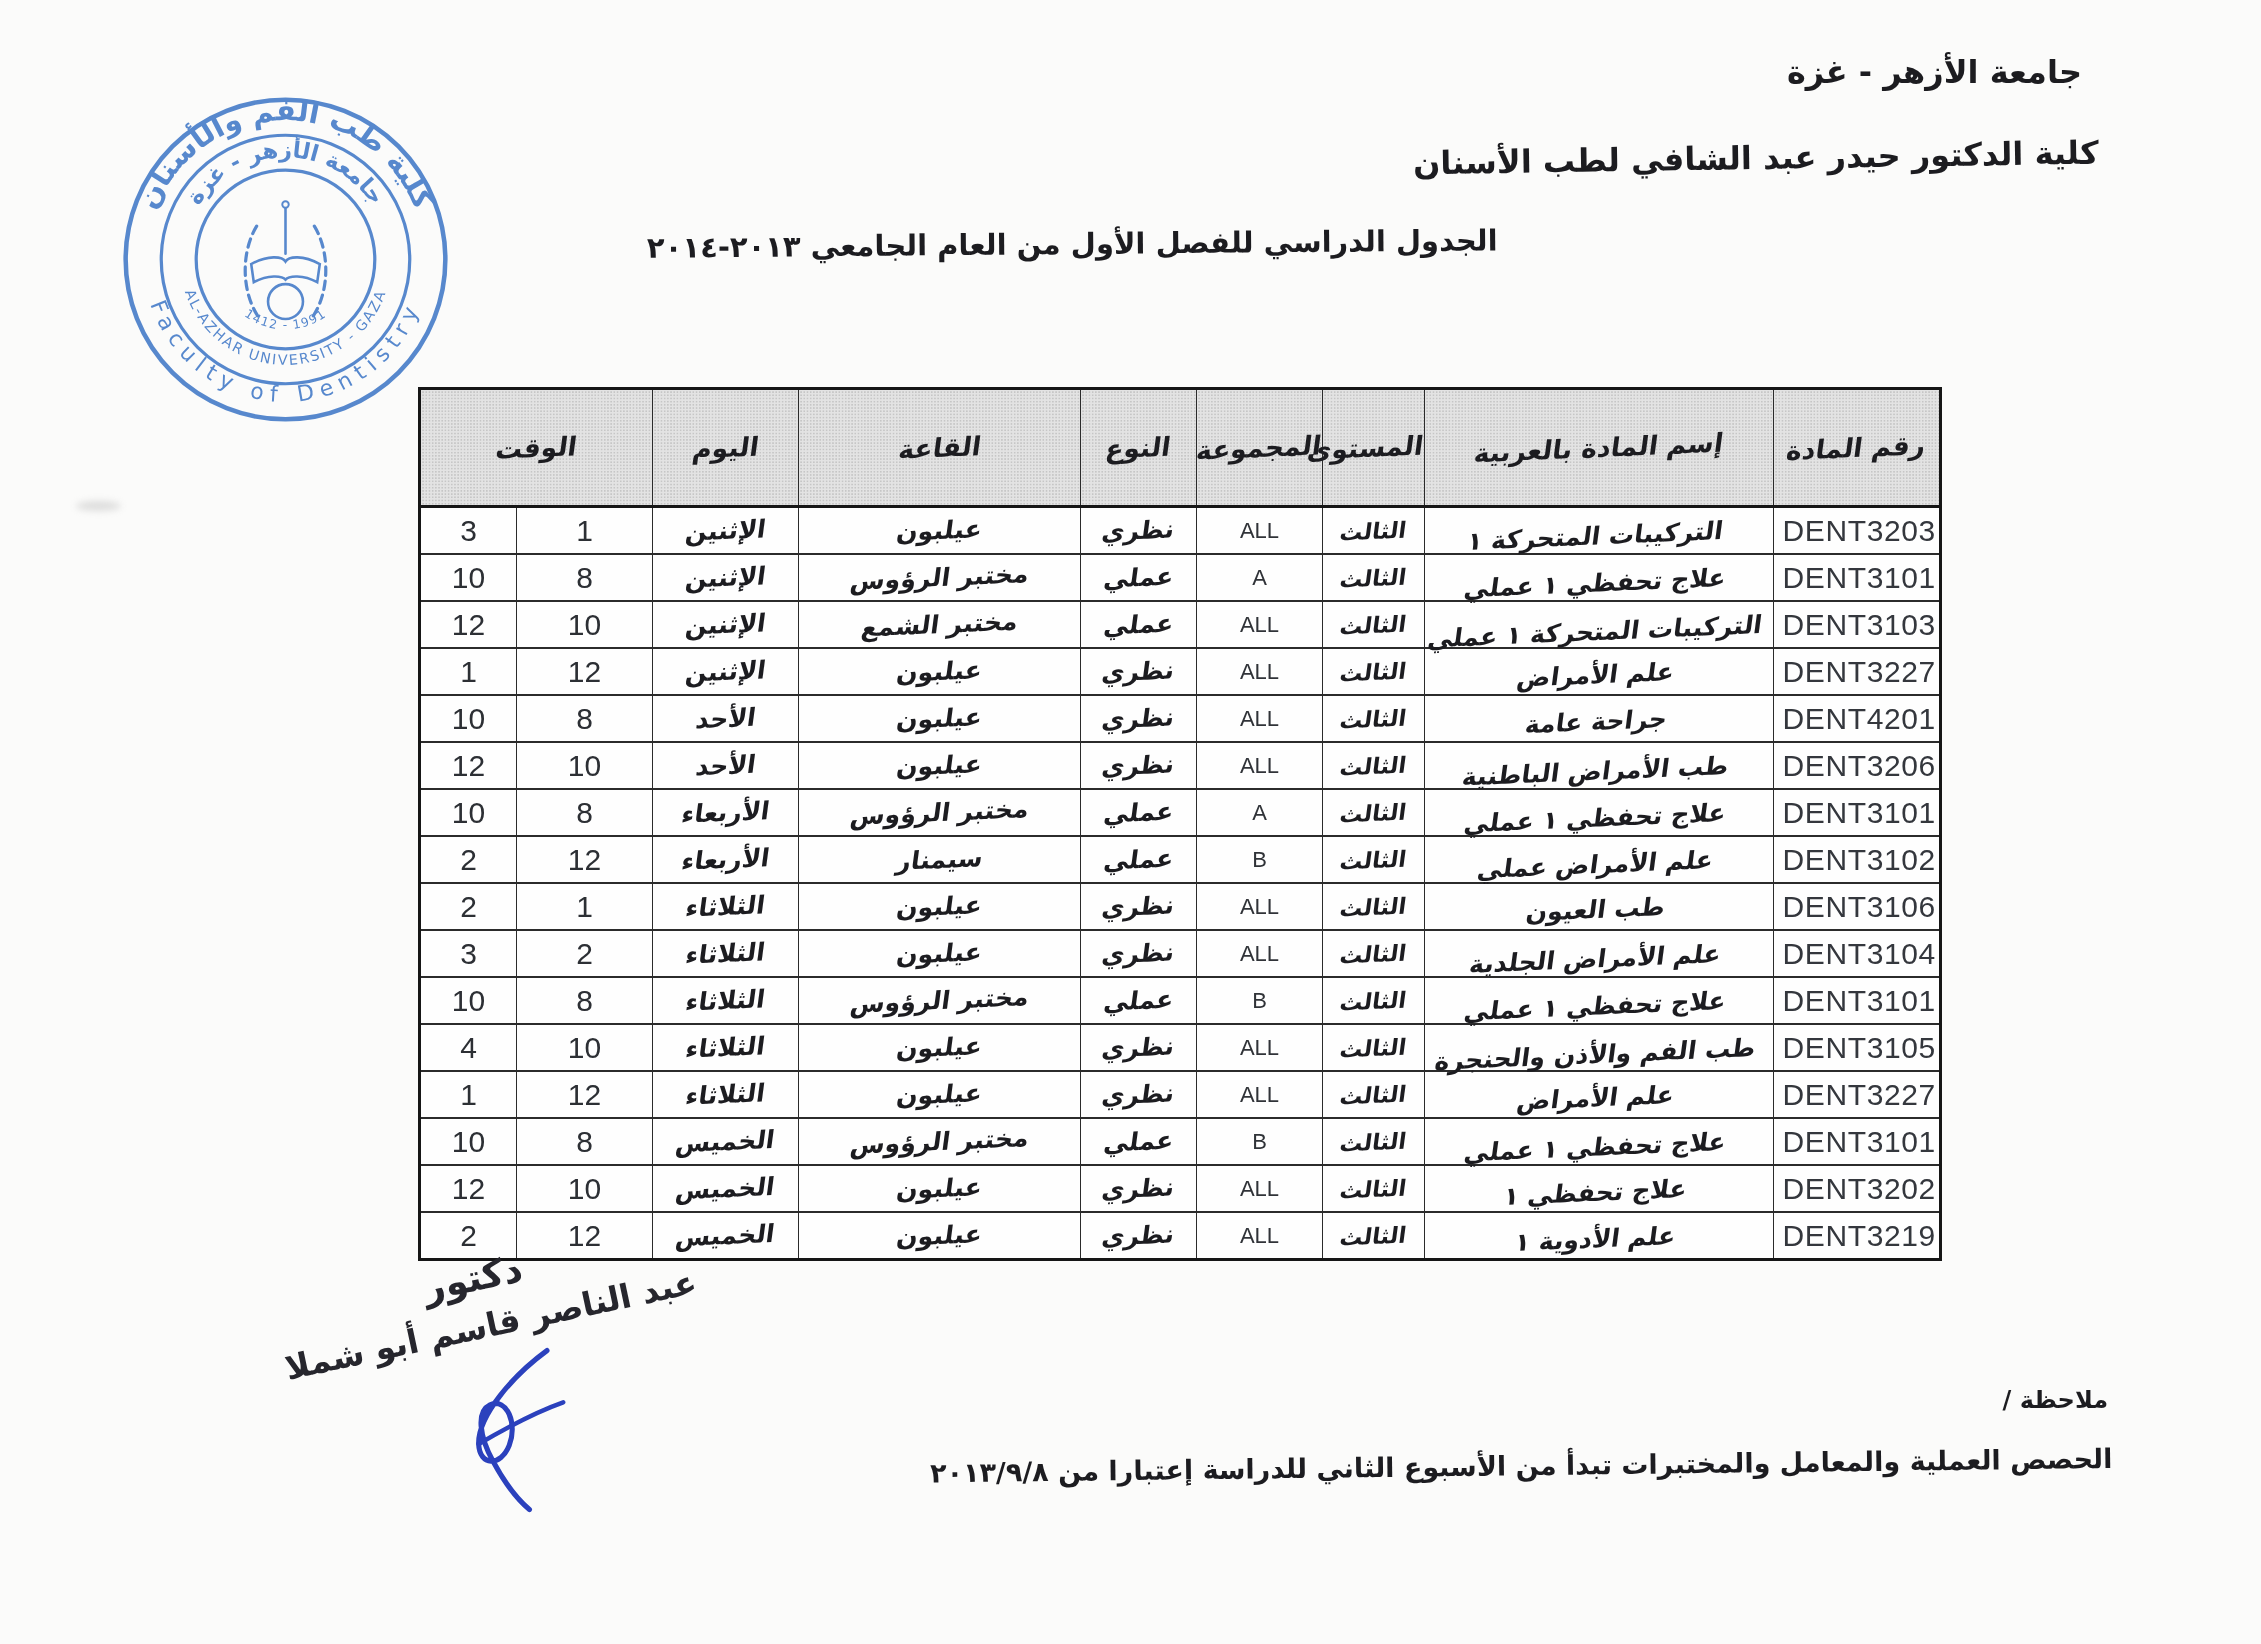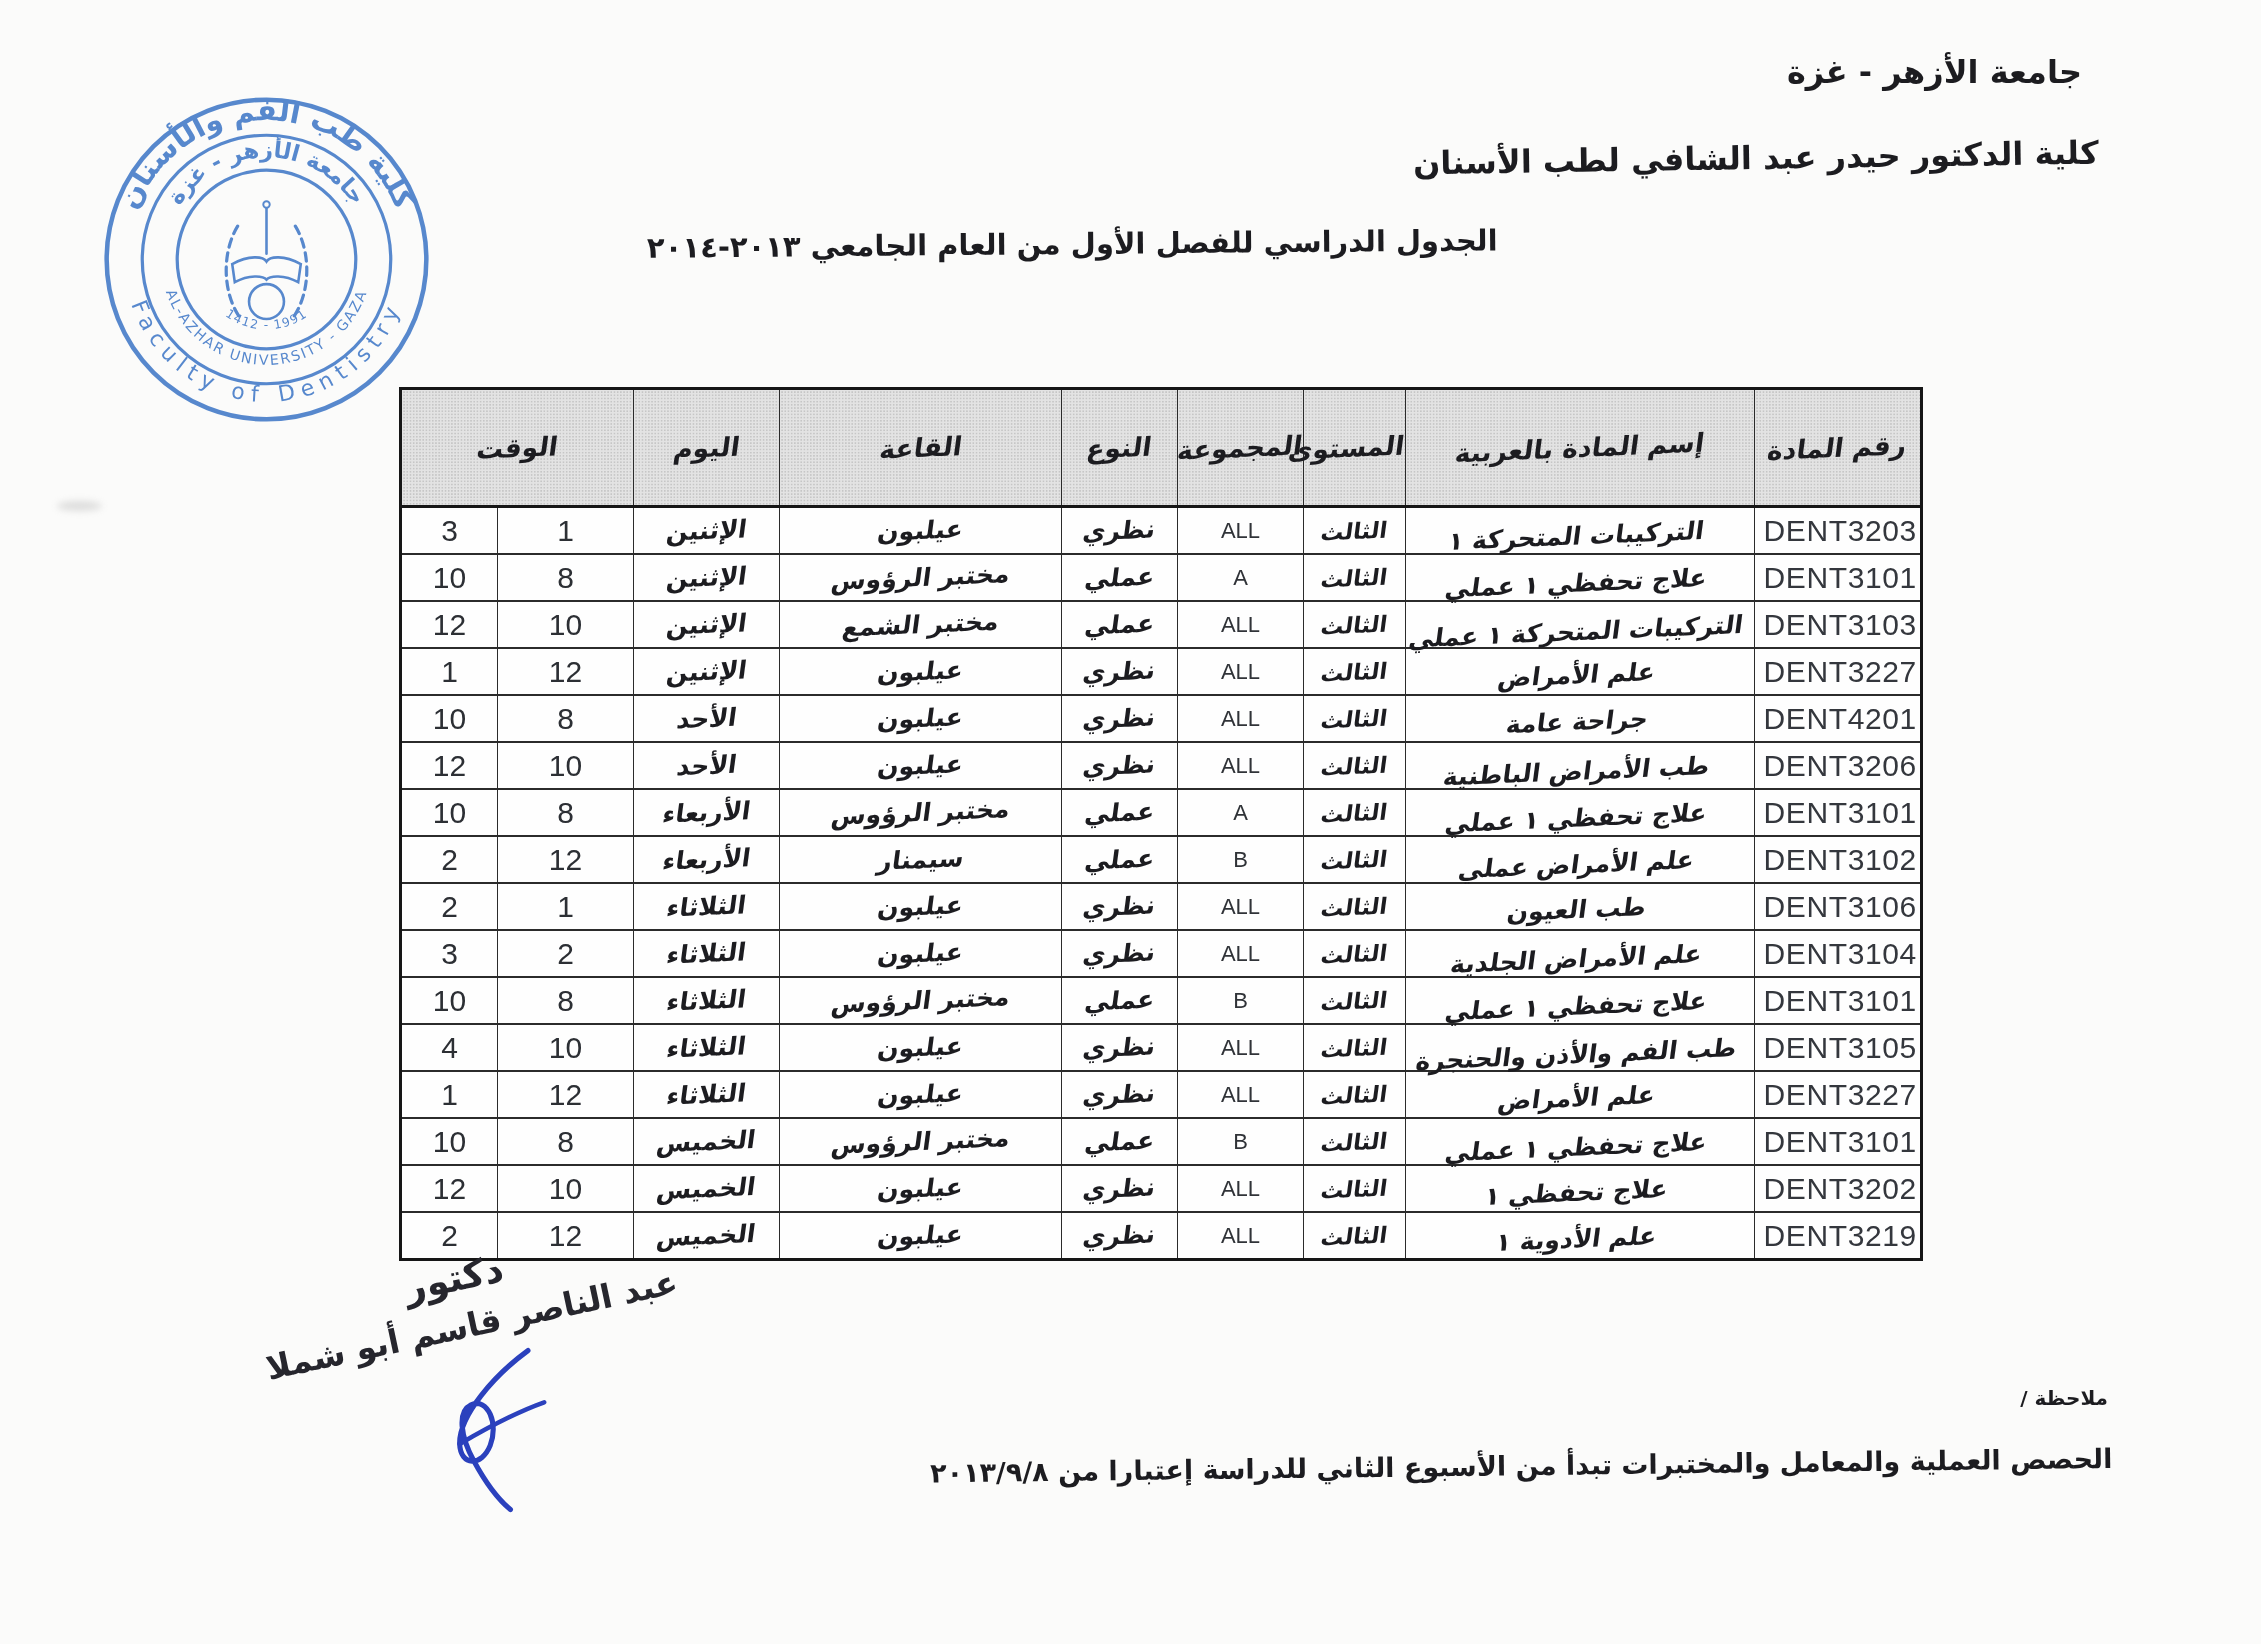--- a/index.html
+++ b/index.html
@@ -4,21 +4,21 @@
 <style>
   html,body{margin:0;padding:0;}
   body{
     width:2261px;height:1644px;
     background:#fbfbfa;
     font-family:"DejaVu Sans", sans-serif;
     position:relative;
     overflow:hidden;
     color:#1c1c20;
   }
-  .page{position:absolute;inset:0;}
+  .page{position:absolute;inset:0;margin-left:19px;}
 
   
   .t1{position:absolute;top:53px;right:179px;font-size:32px;font-weight:bold;white-space:nowrap;}
   .t2{position:absolute;top:139px;right:162px;font-size:32px;font-weight:bold;white-space:nowrap;transform:rotate(-0.9deg);}
   .t3{position:absolute;top:227px;right:763px;font-size:29px;font-weight:bold;white-space:nowrap;transform:rotate(-0.5deg);}
 
   
   .stamp{position:absolute;left:95px;top:88px;width:343px;height:343px;opacity:.92;}
   .sc{fill:none;stroke:#4a7fca;}
   .st{fill:#4a7fca;}
@@ -55,21 +55,21 @@
   td.time{font-family:"Liberation Sans", sans-serif;font-size:30px;color:#2c2f34;}
   td.lvl .ar{font-size:22.5px;}
 
   
   .sig{position:absolute;left:253px;top:1249px;width:464px;height:277px;transform:rotate(-12deg);}
   .sig-title{position:absolute;left:174px;top:3.9px;font-size:37px;font-weight:bold;color:#26262d;letter-spacing:1.3px;}
   .sig-name{position:absolute;left:0;top:55px;width:100%;text-align:center;font-size:33px;font-weight:bold;color:#26262d;white-space:nowrap;}
   .sig-squiggle{position:absolute;left:135px;top:97px;width:193px;height:174px;}
 
   
-  .note-label{position:absolute;top:1386px;right:153px;font-size:20px;font-weight:bold;}
+  .note-label{position:absolute;top:1386px;right:153px;font-size:24px;font-weight:bold;}
   .note-text{position:absolute;top:1443px;right:149px;font-size:27px;font-weight:bold;white-space:nowrap;transform:rotate(-0.7deg);transform-origin:100% 50%;}
 
   
   .smudge{position:absolute;left:57px;top:501px;width:45px;height:10.3px;background:#b9b9b9;border-radius:50%;filter:blur(3.9px);opacity:.45;}
 </style>
 </head>
 <body>
 
 <div class="page">
 

